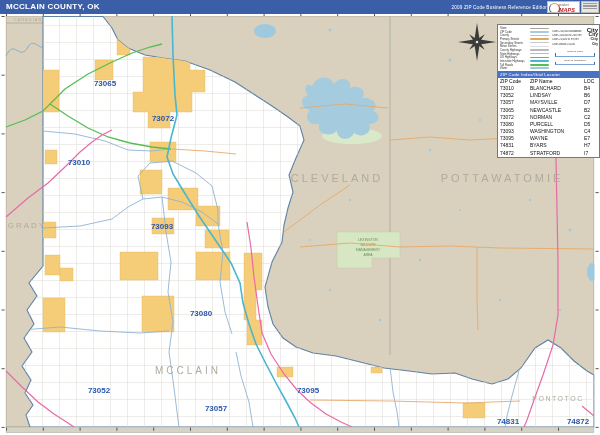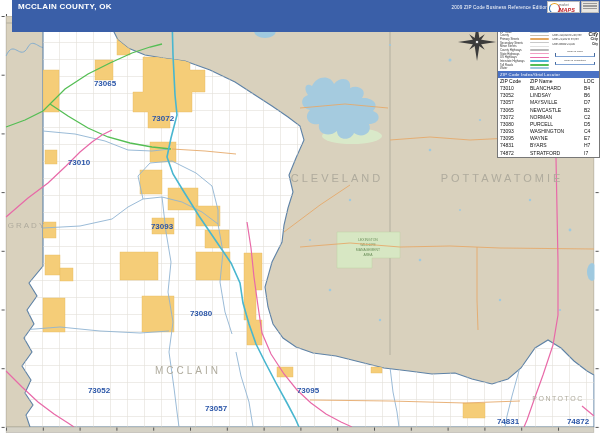--- a/index.html
+++ b/index.html
@@ -1,19 +1,19 @@
 <!DOCTYPE html>
 <html><head>
 <meta charset="utf-8">
 <style>
   html,body{margin:0;padding:0}
   body{width:600px;height:435px;position:relative;font-family:"Liberation Sans",sans-serif;background:#ffffff;overflow:hidden}
 
   
-  .header{position:absolute;top:0;left:12px;right:0;height:32px;background:#3A5FA8;color:#fff;z-index:30}
+  .header{position:absolute;top:0;left:0;right:0;height:14px;background:#3A5FA8;color:#fff;z-index:30}
   .title{position:absolute;left:6px;top:2px;font-size:8px;font-weight:bold;letter-spacing:.3px}
   .edition{position:absolute;right:52px;top:4.5px;font-size:4.6px;letter-spacing:.2px}
   .logo{position:absolute;right:1px;top:1px;height:12px;display:flex;z-index:31}
   .logo-a{width:31px;background:#fff;border:0.5px solid #bbb;position:relative;overflow:hidden}
   .logo-swirl{position:absolute;left:1px;top:1px;width:9px;height:9px;border-radius:50%;border:1.6px solid #2a6db5;border-top-color:#e8a020;border-right-color:#c03030}
   .logo-txt-top{position:absolute;left:11px;top:1px;font-size:3.2px;color:#666}
   .logo-txt{position:absolute;left:11px;top:4.5px;font-size:5.5px;font-weight:bold;color:#C22027;font-style:italic}
   .logo-b{width:14px;background:#E9E7E2;border:0.5px solid #bbb;margin-left:1px;padding:1px}
   .lb{height:1.4px;background:#9a9a9a;margin-bottom:1px}
 

